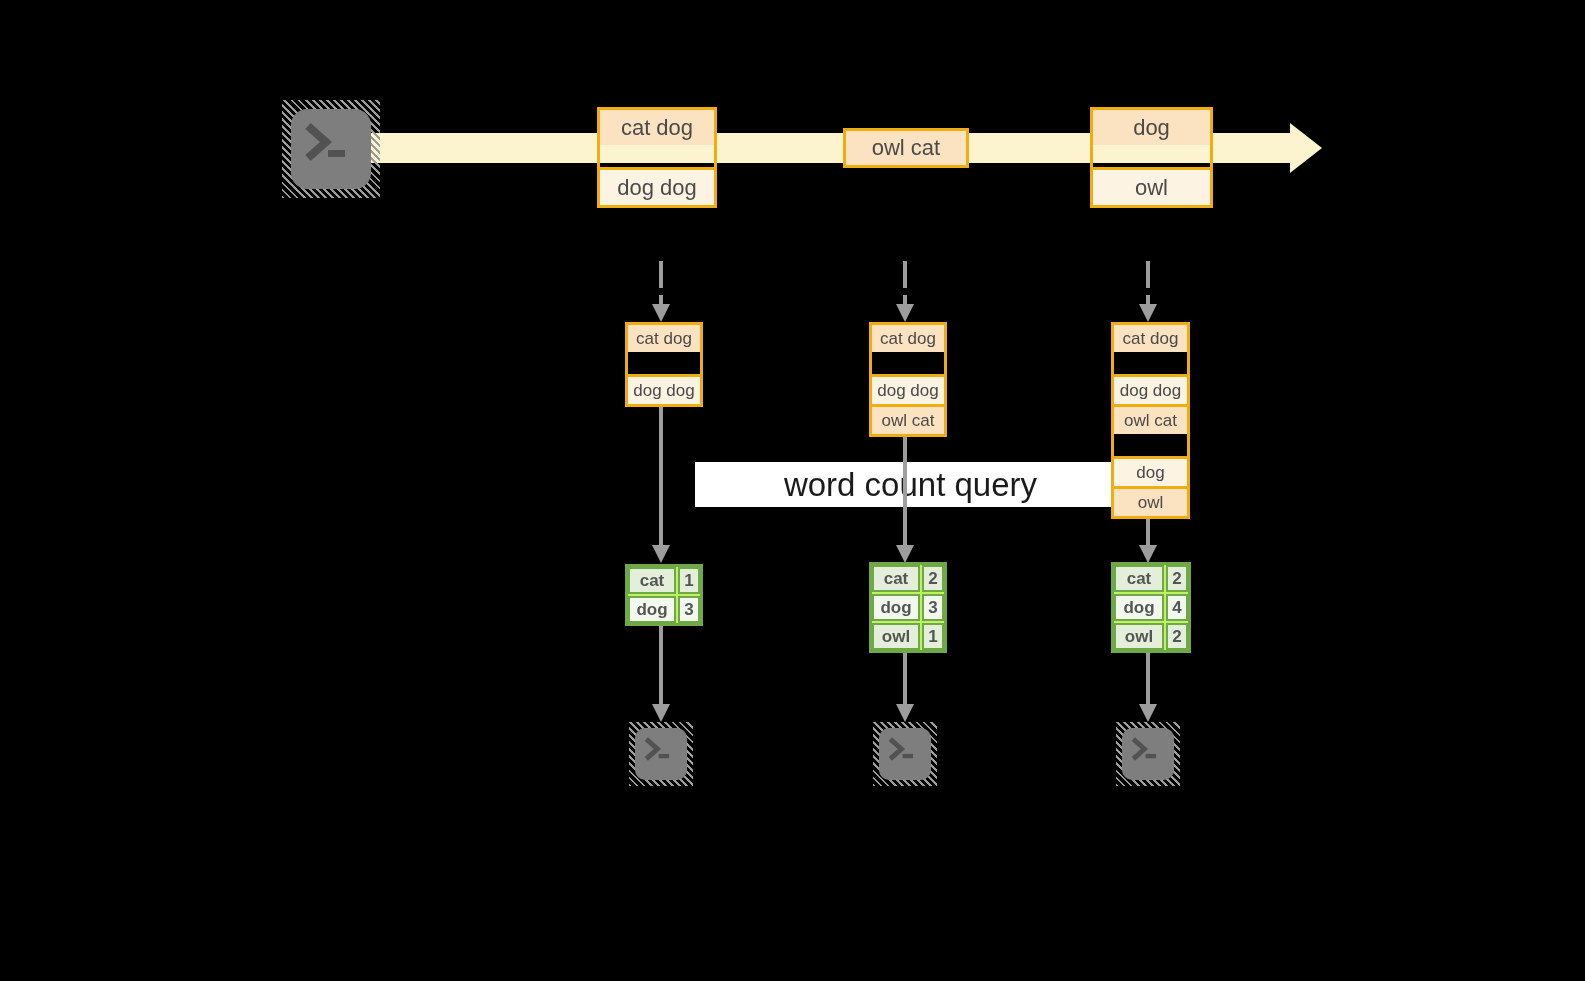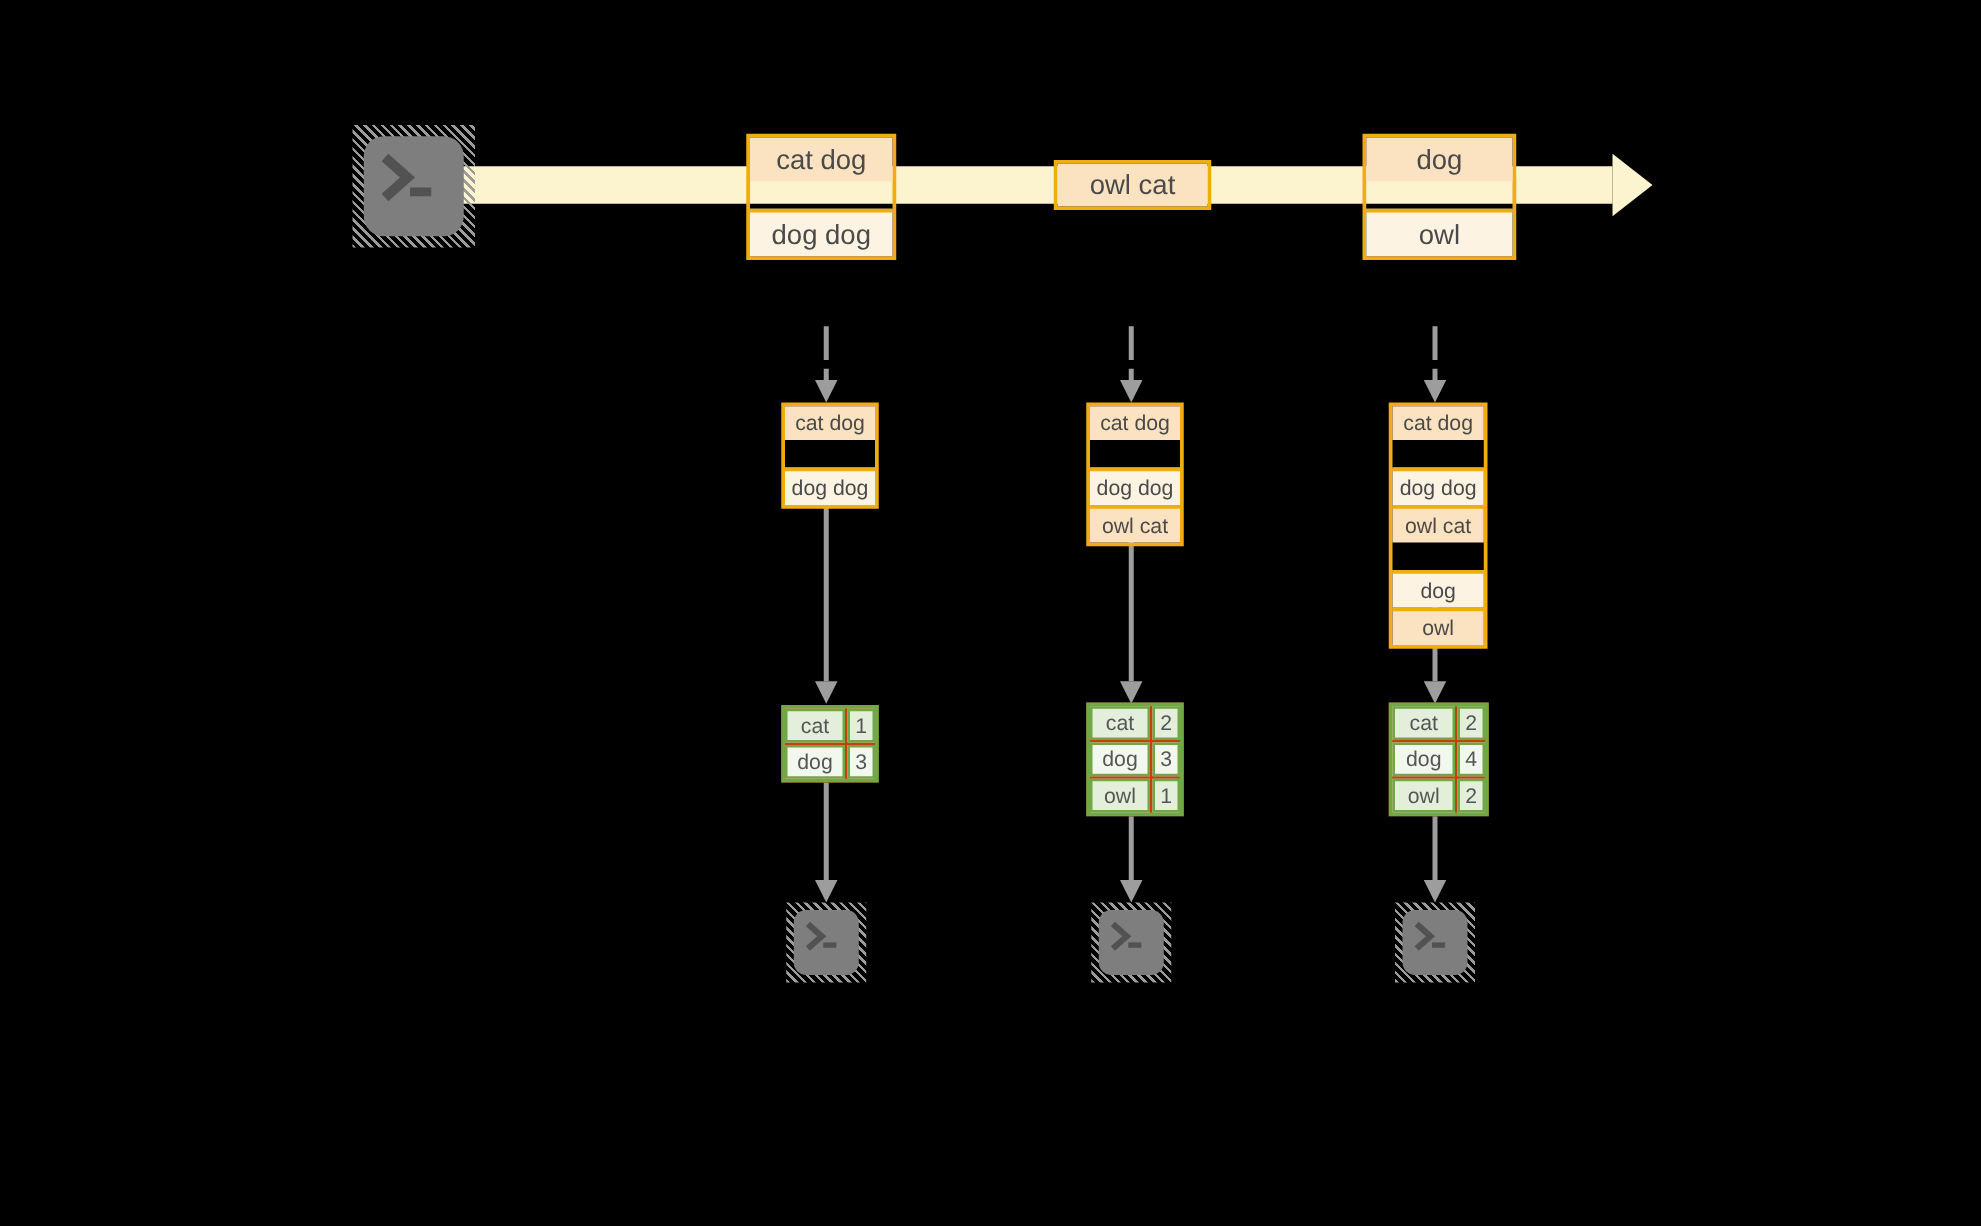--- a/index.html
+++ b/index.html
@@ -29,22 +29,22 @@
   
   .vline{position:absolute;width:4px;background:#9D9D9D;}
   .ahead{position:absolute;width:0;height:0;
     border-left:9px solid transparent;border-right:9px solid transparent;border-top:18px solid #9D9D9D;}
 
   
   .banner{position:absolute;background:#FFFFFF;text-align:center;
           color:#1B1B1B;font-size:33px;line-height:45px;}
 
   
-  .gtable{position:absolute;border:3px solid #6FA844;background:#c2410c;
-          display:grid;grid-template-columns:1fr 22px;gap:2px;}
+  .gtable{position:absolute;border:3px solid #6FA844;background:#bef264;
+          display:grid;grid-template-columns:1fr 22px;gap:2px;font-weight:bold;}
   .gcell{border:2px solid #6FA844;height:27px;box-sizing:border-box;
          line-height:23px;text-align:center;font-size:17px;color:#555555;}
   .gA{background:#E3EFDB;}
   .gB{background:#F3F8EF;}
 
   .z1{z-index:1}.z2{z-index:2}.z3{z-index:3}.z4{z-index:4}
 </style>
 </head>
 <body>
 
@@ -79,20 +79,21 @@
   <div class="ahead z2" style="left:652px;top:304px;"></div>
 
   <div class="vline z2" style="left:903px;top:261px;height:27px;"></div>
   <div class="vline z2" style="left:903px;top:295px;height:11px;"></div>
   <div class="ahead z2" style="left:896px;top:304px;"></div>
 
   <div class="vline z2" style="left:1146px;top:261px;height:27px;"></div>
   <div class="vline z2" style="left:1146px;top:295px;height:11px;"></div>
   <div class="ahead z2" style="left:1139px;top:304px;"></div>
 
+  <div class="banner z2" style="left:695px;top:462px;width:431px;height:45px;">word count query</div>
 
   <div class="batch stack z4" style="left:625px;top:322px;width:72px;">
     <div class="row fill-peach">cat dog</div>
     <div class="row fill-cream">dog dog</div>
   </div>
   <div class="batch stack z4" style="left:869px;top:322px;width:72px;">
     <div class="row fill-peach">cat dog</div>
     <div class="row fill-cream">dog dog</div>
     <div class="row fill-peach">owl cat</div>
   </div>

